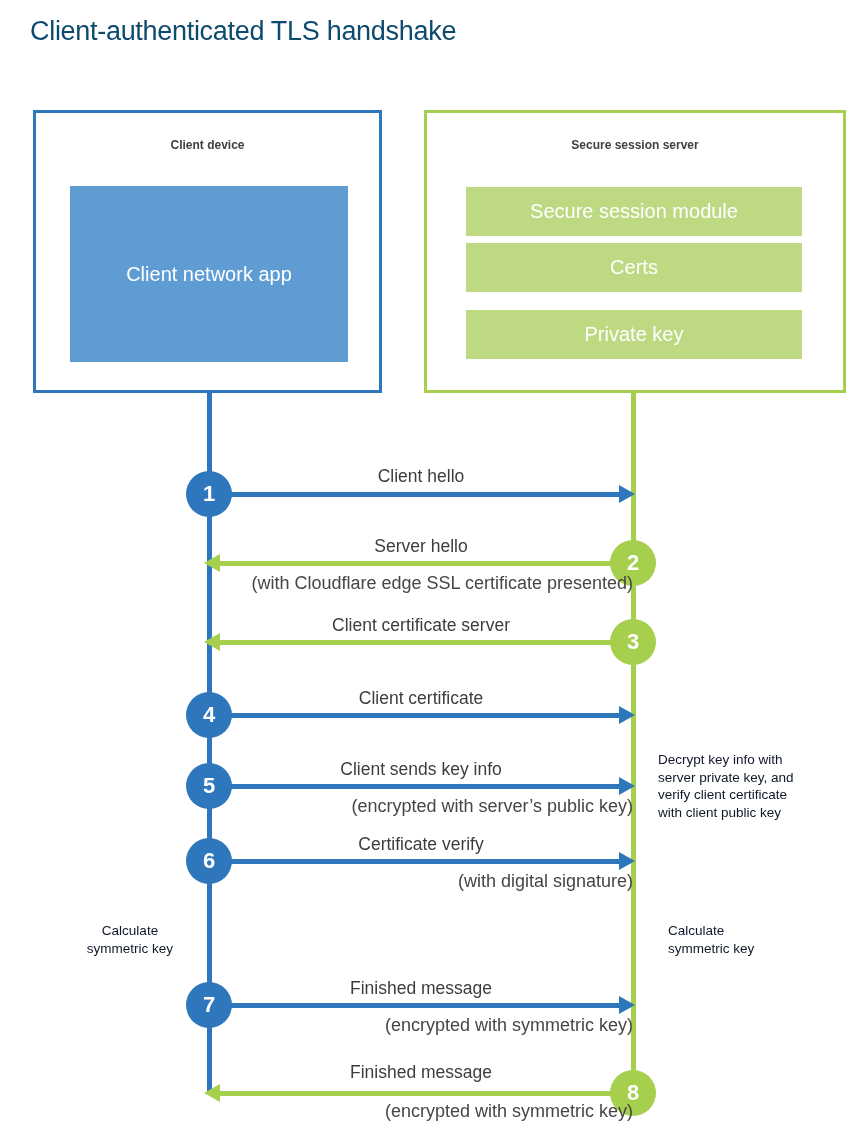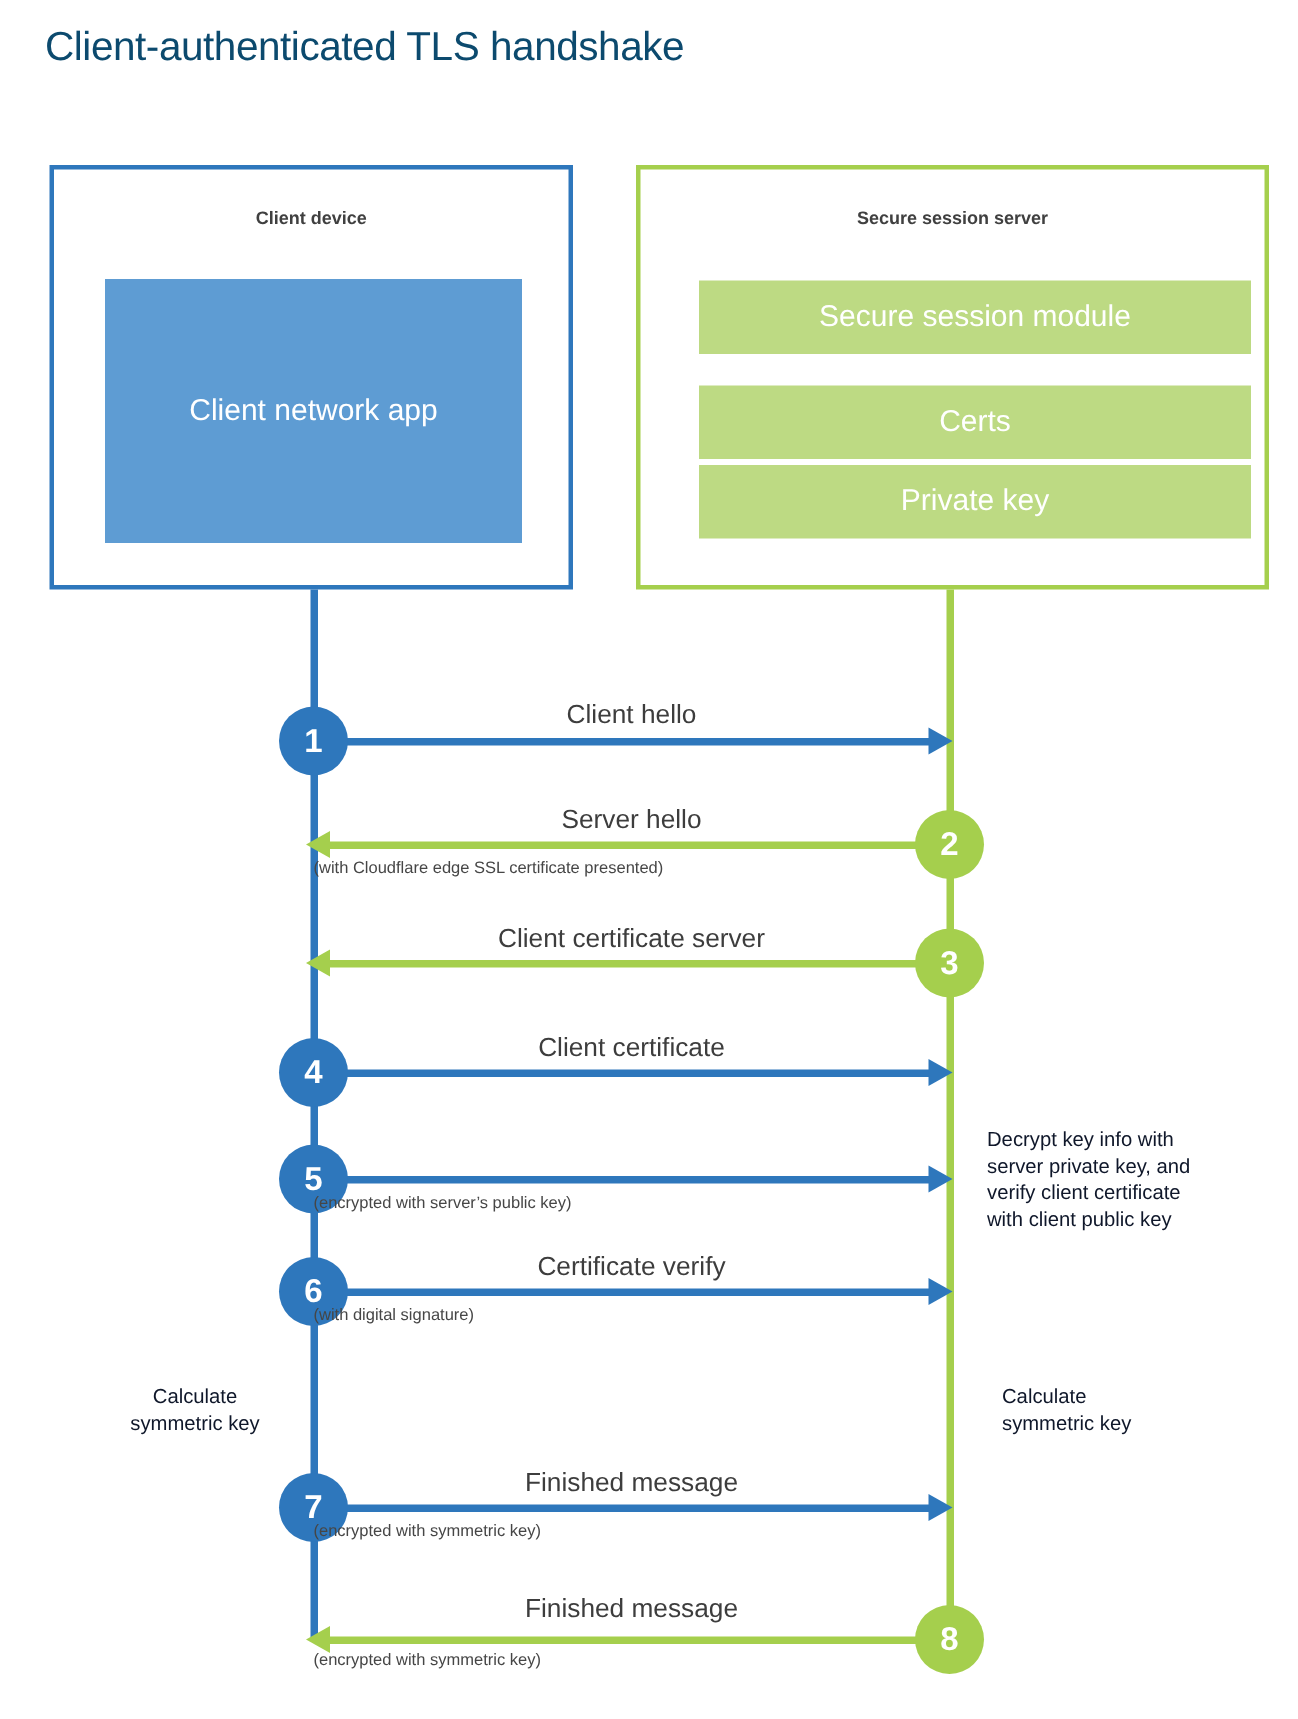--- a/index.html
+++ b/index.html
@@ -19,24 +19,24 @@
     position:absolute; top:25px; left:0; right:0; text-align:center;
     font-size:12px; font-weight:bold; color:#404040;
   }
   .client-app {
     position:absolute; left:34px; top:73px; width:278px; height:176px;
     background:#5e9cd3; color:#ffffff; font-size:20px;
     display:flex; align-items:center; justify-content:center; text-align:center;
   }
   .client-app span { width:175px; line-height:1.4; }
   .server-bar {
-    position:absolute; left:39px; width:368px; height:49px; background:#bdda83;
+    position:absolute; left:39px; width:336px; height:49px; background:#bdda83;
     color:#ffffff; font-size:20px; display:flex; align-items:center; justify-content:center;
   }
-  .bar1 { top:74px; } .bar2 { top:144px;text-align:right; } .bar3 { top:197px; }
+  .bar1 { top:74px; } .bar2 { top:130px;text-align:right; } .bar3 { top:197px; }
   
   .lifeline { position:absolute; width:5px; top:393px; z-index:1; }
   .lifeline.blue  { left:207px; height:700px; background:#2e77bc; }
   .lifeline.green { left:631px; height:700px; background:#a5cf4d; }
   
   .arrow { position:absolute; left:209px; width:424px; height:0; z-index:2; }
   .arrow .line { position:absolute; top:-2.5px; height:5px; }
   .arrow.right .line { left:0; right:12px; background:#2e77bc; }
   .arrow.left  .line { left:7px; right:0; background:#a5cf4d; }
   .arrow .head {
@@ -56,22 +56,22 @@
   .c1 { top:471px; } .c2 { top:540px; } .c3 { top:619px; } .c4 { top:692px; }
   .c5 { top:763px; } .c6 { top:838px; } .c7 { top:982px; } .c8 { top:1070px; }
   .a1 { top:494px; } .a2 { top:563px; } .a3 { top:642px; } .a4 { top:715px; }
   .a5 { top:786px; } .a6 { top:861px; } .a7 { top:1005px; } .a8 { top:1093px; }
   
   .msg-label {
     position:absolute; left:209px; width:424px; text-align:center;
     font-size:17.5px; color:#3d3d3d; z-index:4;
   }
   .msg-sub {
-    position:absolute; left:209px; width:424px; text-align:left;
-    font-size:11px; color:#464646; z-index:4;
+    position:absolute; left:209px; width:424px; text-align:right;
+    font-size:18px; color:#464646; z-index:4;
   }
   .l1 { top:466px; } .l2 { top:536px; } .l3 { top:615px; } .l4 { top:688px; }
   .l5 { top:759px; } .l6 { top:834px; } .l7 { top:978px; } .l8 { top:1062px; }
   .s2 { top:573px; } .s5 { top:796px; } .s6 { top:871px; } .s7 { top:1015px; } .s8 { top:1101px; }
   
   .side-note { position:absolute; font-size:13.5px; color:#0f172a; line-height:17.5px; z-index:4; }
   .decrypt-note { left:658px; top:751px; }
   .calc-note-left  { left:60px;  top:922px; width:140px; text-align:center; }
   .calc-note-right { left:668px; top:922px; text-align:left; }
   .side-note div { white-space:nowrap; }
@@ -128,20 +128,21 @@
   </div>
   <div class="circle green c3">3</div>
 
   <div class="msg-label l4">Client certificate</div>
   <div class="arrow right a4">
     <span class="line"></span>
     <span class="head"></span>
   </div>
   <div class="circle blue c4">4</div>
 
+  <div class="msg-label l5">Client sends key info</div>
   <div class="arrow right a5">
     <span class="line"></span>
     <span class="head"></span>
   </div>
   <div class="msg-sub s5">(encrypted with server’s public key)</div>
   <div class="circle blue c5">5</div>
 
   <div class="msg-label l6">Certificate verify</div>
   <div class="arrow right a6">
     <span class="line"></span>

